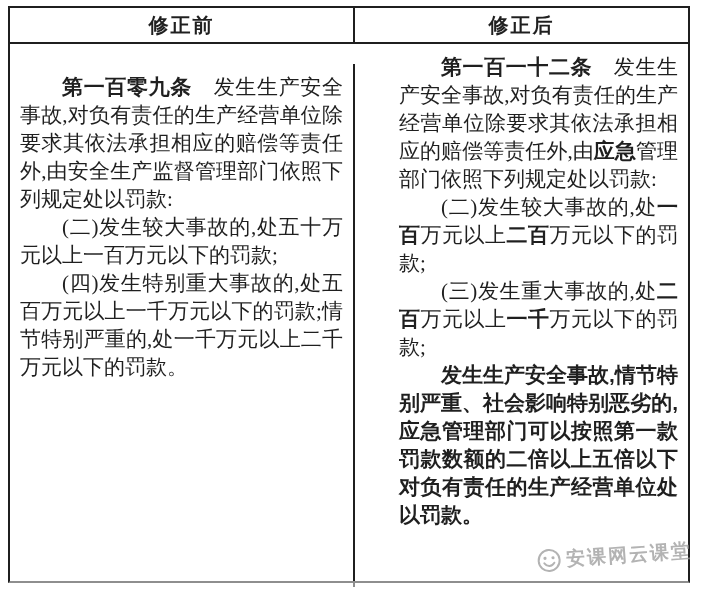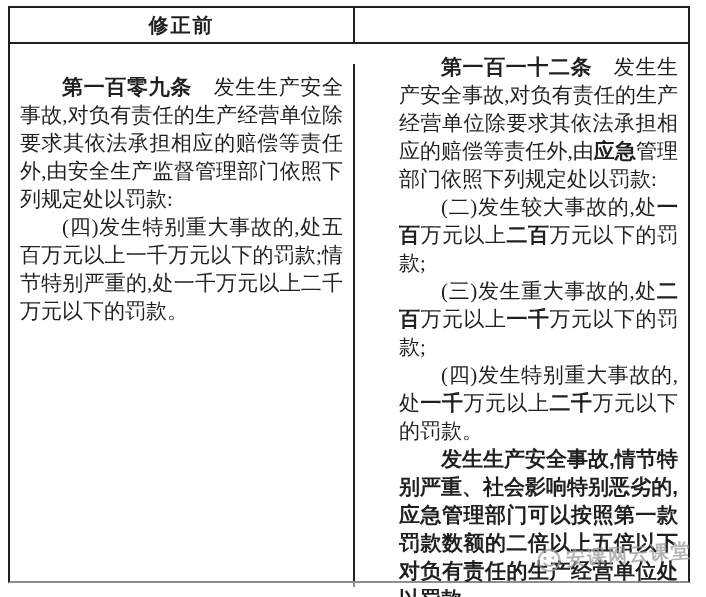--- a/index.html
+++ b/index.html
@@ -82,32 +82,33 @@
 </style>
 </head>
 <body>
 
 <div class="page">
 
   <div class="compare-table">
 
     <div class="header-row">
       <div class="header-cell left">修正前</div>
+      <div class="header-cell right">修正后</div>
     </div>
 
     <div class="body-row">
       <div class="body-cell left">
           <p class="para"><span class="em">第一百零九条</span><span>　发生生产安全事故,对负有责任的生产经营单位除要求其依法承担相应的赔偿等责任外,由安全生产监督管理部门依照下列规定处以罚款:</span></p>
+          <p class="para"><span>(二)发生较大事故的,处五十万元以上一百万元以下的罚款;</span></p>
           <p class="para"><span>(四)发生特别重大事故的,处五百万元以上一千万元以下的罚款;情节特别严重的,处一千万元以上二千万元以下的罚款。</span></p>
         </div>
       <div class="body-cell right">
           <p class="para"><span class="em">第一百一十二条</span><span>　发生生产安全事故,对负有责任的生产经营单位除要求其依法承担相应的赔偿等责任外,由</span><span class="em">应急</span><span>管理部门依照下列规定处以罚款:</span></p>
           <p class="para"><span>(二)发生较大事故的,处</span><span class="em">一百</span><span>万元以上</span><span class="em">二百</span><span>万元以下的罚款;</span></p>
           <p class="para"><span>(三)发生重大事故的,处</span><span class="em">二百</span><span>万元以上</span><span class="em">一千</span><span>万元以下的罚款;</span></p>
-          <p class="para"><span>(四)发生特别重大事故的,处</span><span class="em">一千</span><span>万元以上</span><span class="em">二千</span><span>万元以下的罚款。</span></p>
           <p class="para"><span class="em">发生生产安全事故,情节特别严重、社会影响特别恶劣的,应急管理部门可以按照第一款罚款数额的二倍以上五倍以下对负有责任的生产经营单位处以罚款。</span></p>
         </div>
     </div>
 
   </div>
 
   <div class="divider-stub"></div>
 
   <div class="watermark">
     <svg class="wm-icon" viewBox="0 0 26 26" fill="none" xmlns="http://www.w3.org/2000/svg">

